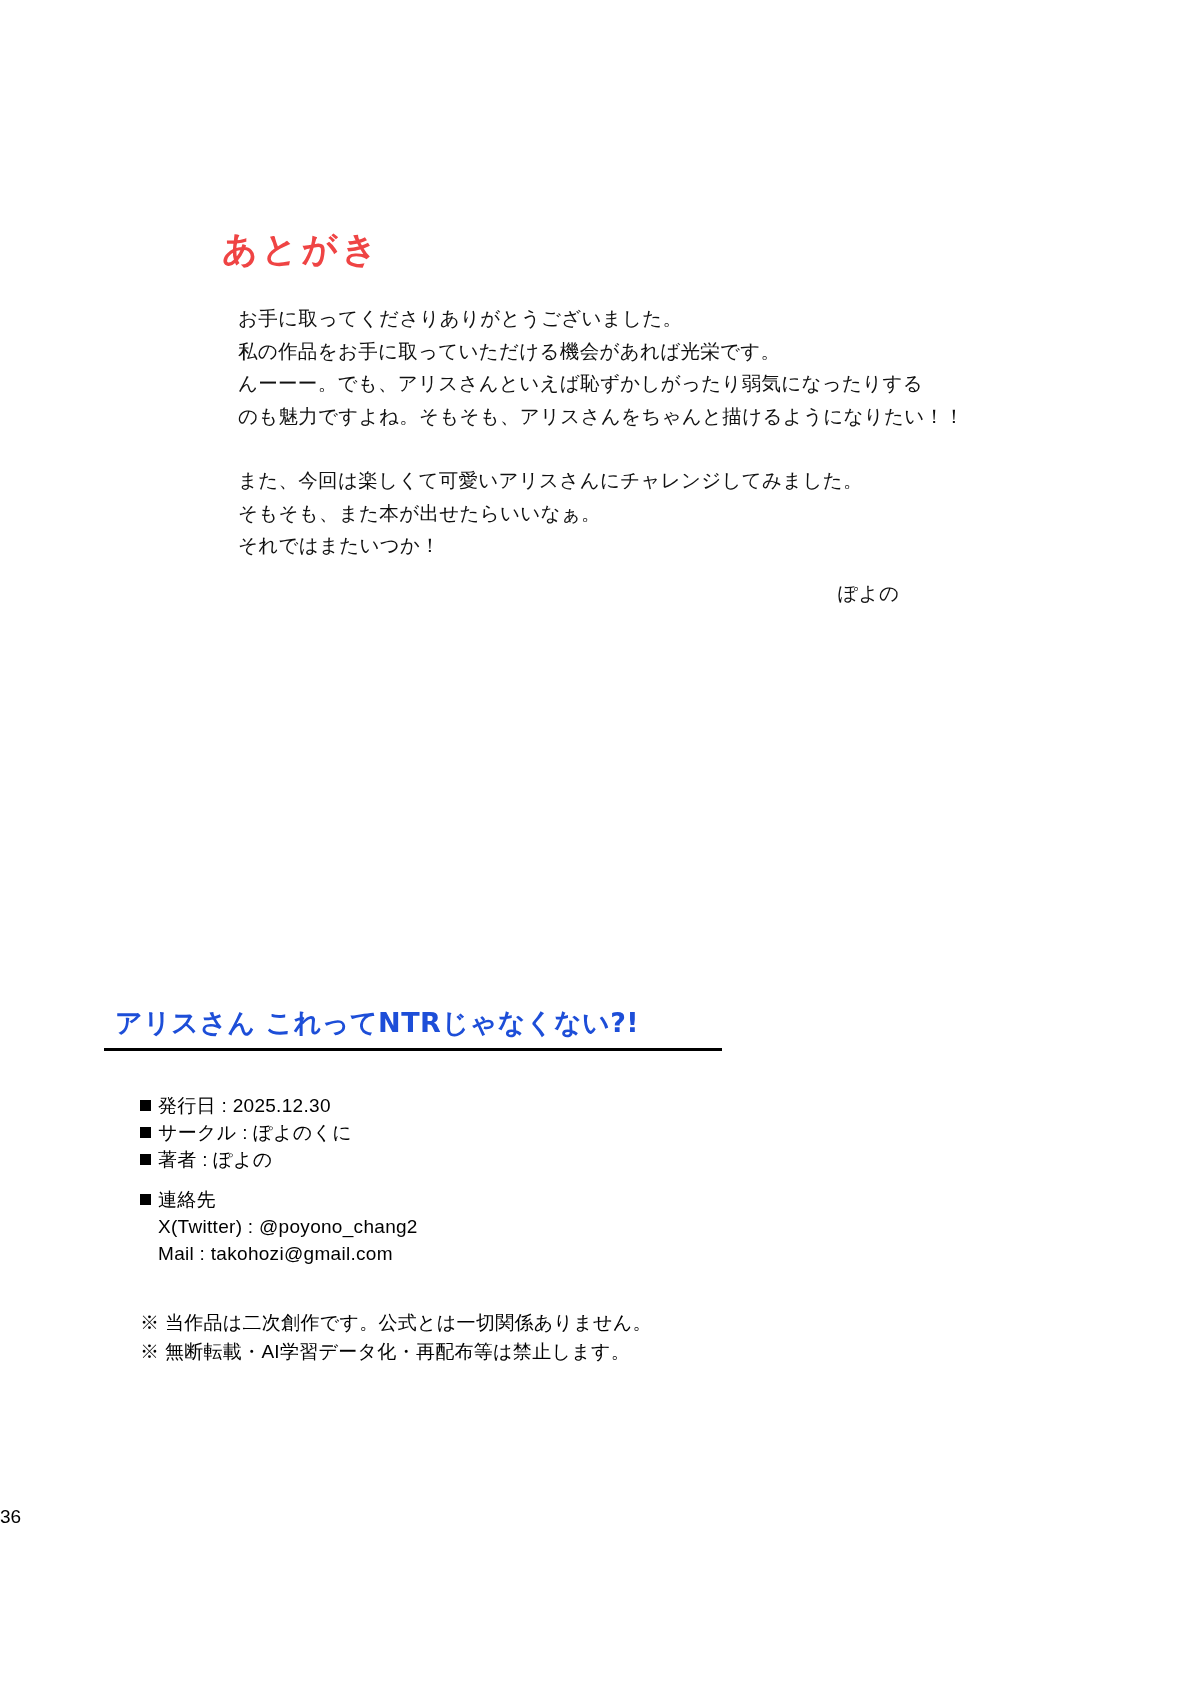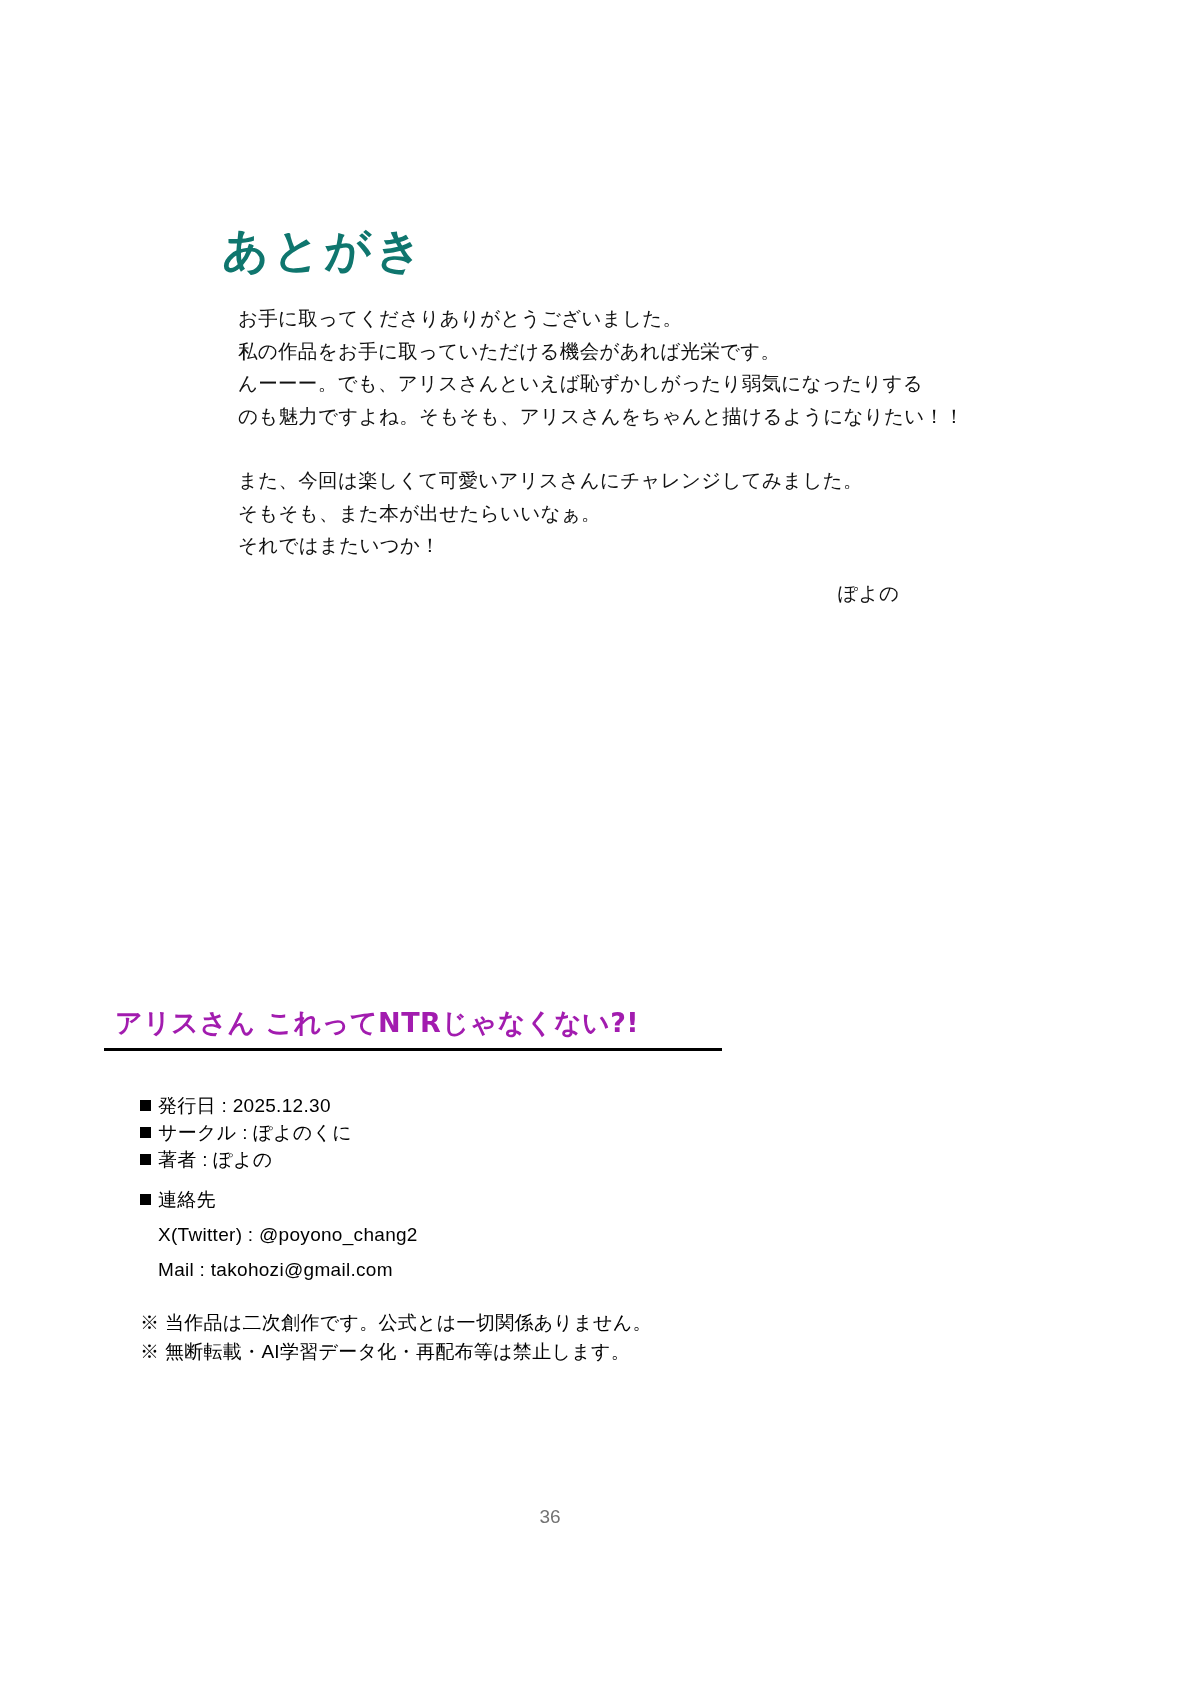--- a/index.html
+++ b/index.html
@@ -18,26 +18,26 @@
 
   .page {
     position: absolute;
     inset: 0;
   }
 
   
   .afterword-heading {
     position: absolute;
     left: 222px;
-    top: 220px;
+    top: 226px;
     font-family: "DejaVu Sans", sans-serif;
     font-weight: bold;
-    font-size: 46px;
+    font-size: 35px;
     letter-spacing: 4px;
-    color: #0f766e;
+    color: #ef4444;
   }
 
   .afterword-body {
     position: absolute;
     left: 234px;
     top: 300px;
     width: 760px;
     font-size: 19.5px;
     line-height: 28.5px;
     color: #111111;
@@ -61,21 +61,21 @@
 
   
   .colophon-title {
     position: absolute;
     left: 115px;
     top: 1005px;
     font-family: "DejaVu Sans", sans-serif;
     font-weight: bold;
     font-size: 27px;
     letter-spacing: 0.5px;
-    color: #a21caf;
+    color: #1d4ed8;
     white-space: nowrap;
   }
 
   .colophon-rule {
     position: absolute;
     left: 104px;
     top: 1048px;
     width: 618px;
     height: 3px;
     background: #000000;
@@ -106,41 +106,39 @@
     position: absolute;
     left: 140px;
     top: 1186px;
     font-size: 19px;
     line-height: 27px;
     color: #000000;
     letter-spacing: 0.3px;
   }
   .contact-block .sub {
     padding-left: 18px;
-    margin-top: 8px;
   }
 
   .notes-block {
     position: absolute;
     left: 140px;
     top: 1308px;
     font-size: 19px;
     line-height: 29px;
     color: #000000;
     letter-spacing: 0.3px;
   }
 
   .page-number {
     position: absolute;
     left: 0;
     top: 1506px;
     width: 1100px;
-    text-align: center;
     font-size: 19px;
-    color: #737373;
+    color: #000000;
   }
 </style>
 </head>
 <body>
 
 <div class="page">
 
   <div class="afterword-heading">あとがき</div>
 
   <div class="afterword-body">

